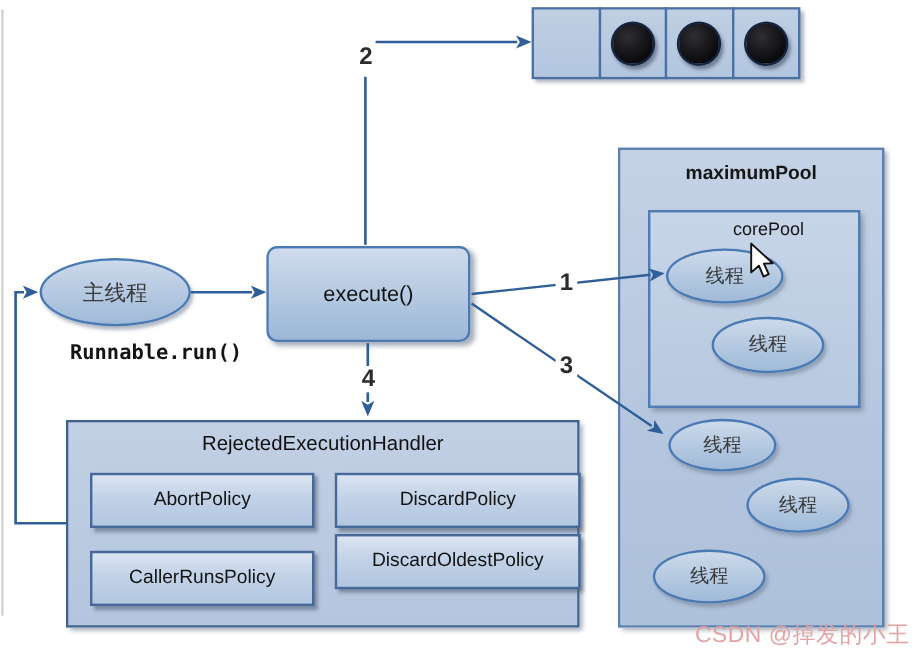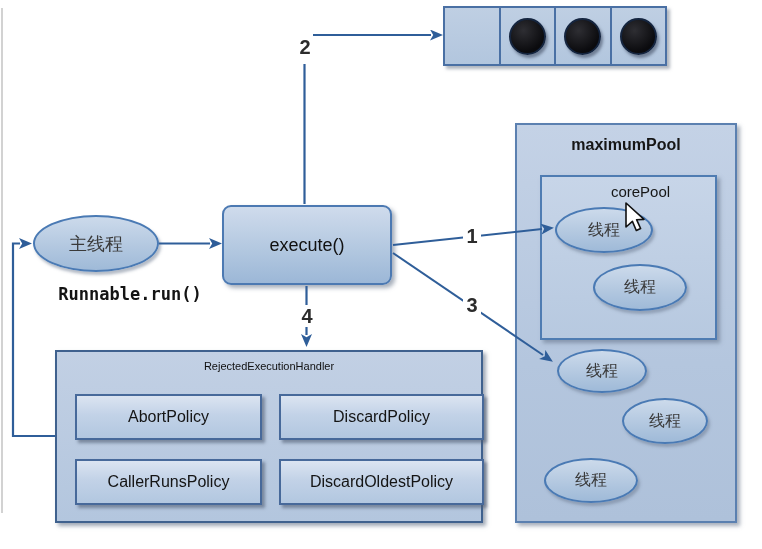--- a/index.html
+++ b/index.html
@@ -38,21 +38,21 @@
   .queue-cell .dot{display:none;}
   .queue-cell.filled .dot{display:block;width:37px;height:37px;border-radius:50%;
            background:radial-gradient(circle at 38% 32%, #2e2e33 0%, #0b0b0e 70%);
            border:2px solid #15253f;box-shadow:2px 3px 3px rgba(55,65,88,.55);box-sizing:border-box;}
 
   
   #handler-box{position:absolute;left:55px;top:350px;width:428px;height:173px;
            border:2px solid #3f618e;
            background:linear-gradient(180deg,#c2d0e4 0%,#b3c6de 100%);
            box-shadow:3px 3px 4px rgba(95,110,132,.6);box-sizing:border-box;}
-  #handler-title{position:absolute;left:0;right:0;top:8px;text-align:center;font-size:11px;color:#101010;}
+  #handler-title{position:absolute;left:0;right:0;top:8px;text-align:center;font-size:17px;color:#101010;}
   .policy-box{position:absolute;border:2px solid #47699a;
            background:linear-gradient(180deg,#dbe4f1 0%,#c2d2e7 45%,#b2c7e0 100%);
            box-shadow:3px 3px 3px rgba(78,92,114,.6);
            display:flex;align-items:center;justify-content:center;
            font-size:16px;color:#141414;box-sizing:border-box;}
 
   
   .step-label{position:absolute;width:18px;height:22px;line-height:22px;text-align:center;
            background:#ffffff;font-size:20px;font-weight:600;color:#2c2c2c;}
 
@@ -123,21 +123,21 @@
     <div id="handler-title">RejectedExecutionHandler</div>
     <div class="policy-box" style="left:18px;top:42px;width:187px;height:46px;">
       <span>AbortPolicy</span>
     </div>
     <div class="policy-box" style="left:222px;top:42px;width:205px;height:46px;">
       <span>DiscardPolicy</span>
     </div>
     <div class="policy-box" style="left:18px;top:107px;width:187px;height:46px;">
       <span>CallerRunsPolicy</span>
     </div>
-    <div class="policy-box" style="left:222px;top:107px;width:205px;height:46px;">
+    <div class="policy-box" style="left:222px;top:93px;width:205px;height:46px;">
       <span>DiscardOldestPolicy</span>
     </div>
   </div>
 
   <svg id="svg-overlay" width="762" height="549" viewBox="0 0 762 549">
     <defs>
       <marker id="ah" markerUnits="userSpaceOnUse" markerWidth="13" markerHeight="12" refX="1" refY="5.5" orient="auto">
         <path d="M0,0 L13,5.5 L0,11 L3.2,5.5 z" fill="#2f5e99"></path>
       </marker>
     </defs>
@@ -152,14 +152,15 @@
 
   <div class="step-label z40" style="left:463px;top:225px;">1</div>
   <div class="step-label z40" style="left:296px;top:36px;">2</div>
   <div class="step-label z40" style="left:463px;top:294px;">3</div>
   <div class="step-label z40" style="left:298px;top:305px;">4</div>
 
   <svg id="cursor" width="24" height="34" viewBox="0 0 24 34">
     <polygon points="4,2 4,26 10.4,20.4 14.3,29.5 18.6,27.5 14.6,18.7 22,18.4" fill="#ffffff" stroke="#111111" stroke-width="1.6" stroke-linejoin="round"></polygon>
   </svg>
 
+  <div id="watermark">CSDN @掉发的小王</div>
 
 </div>
 
 </body></html>

